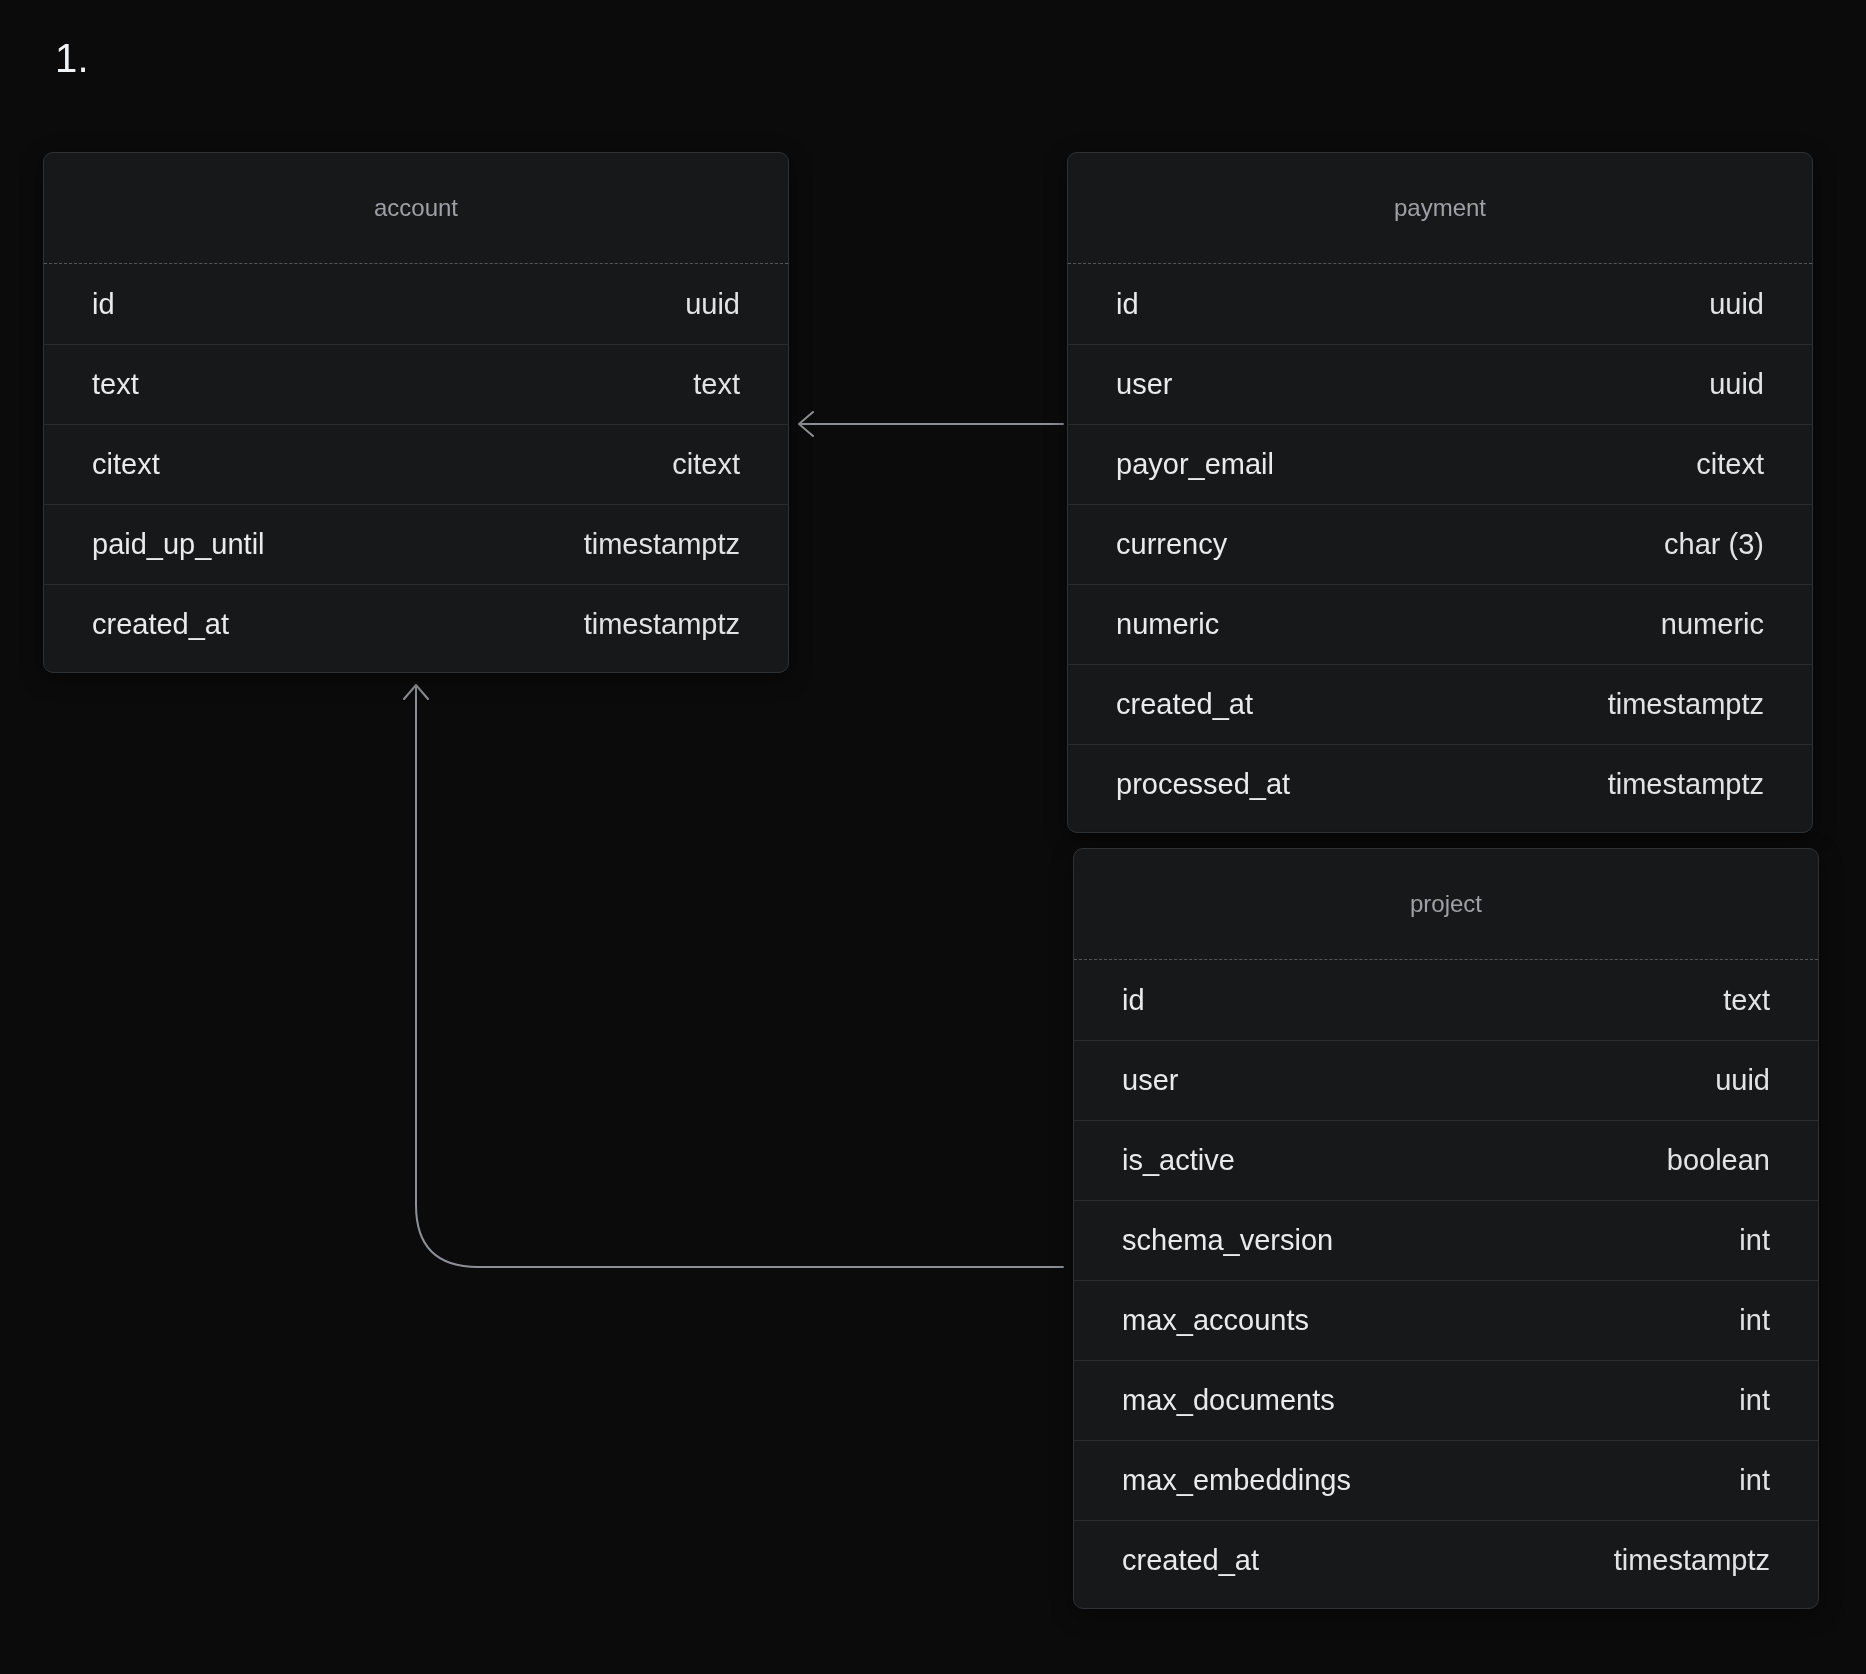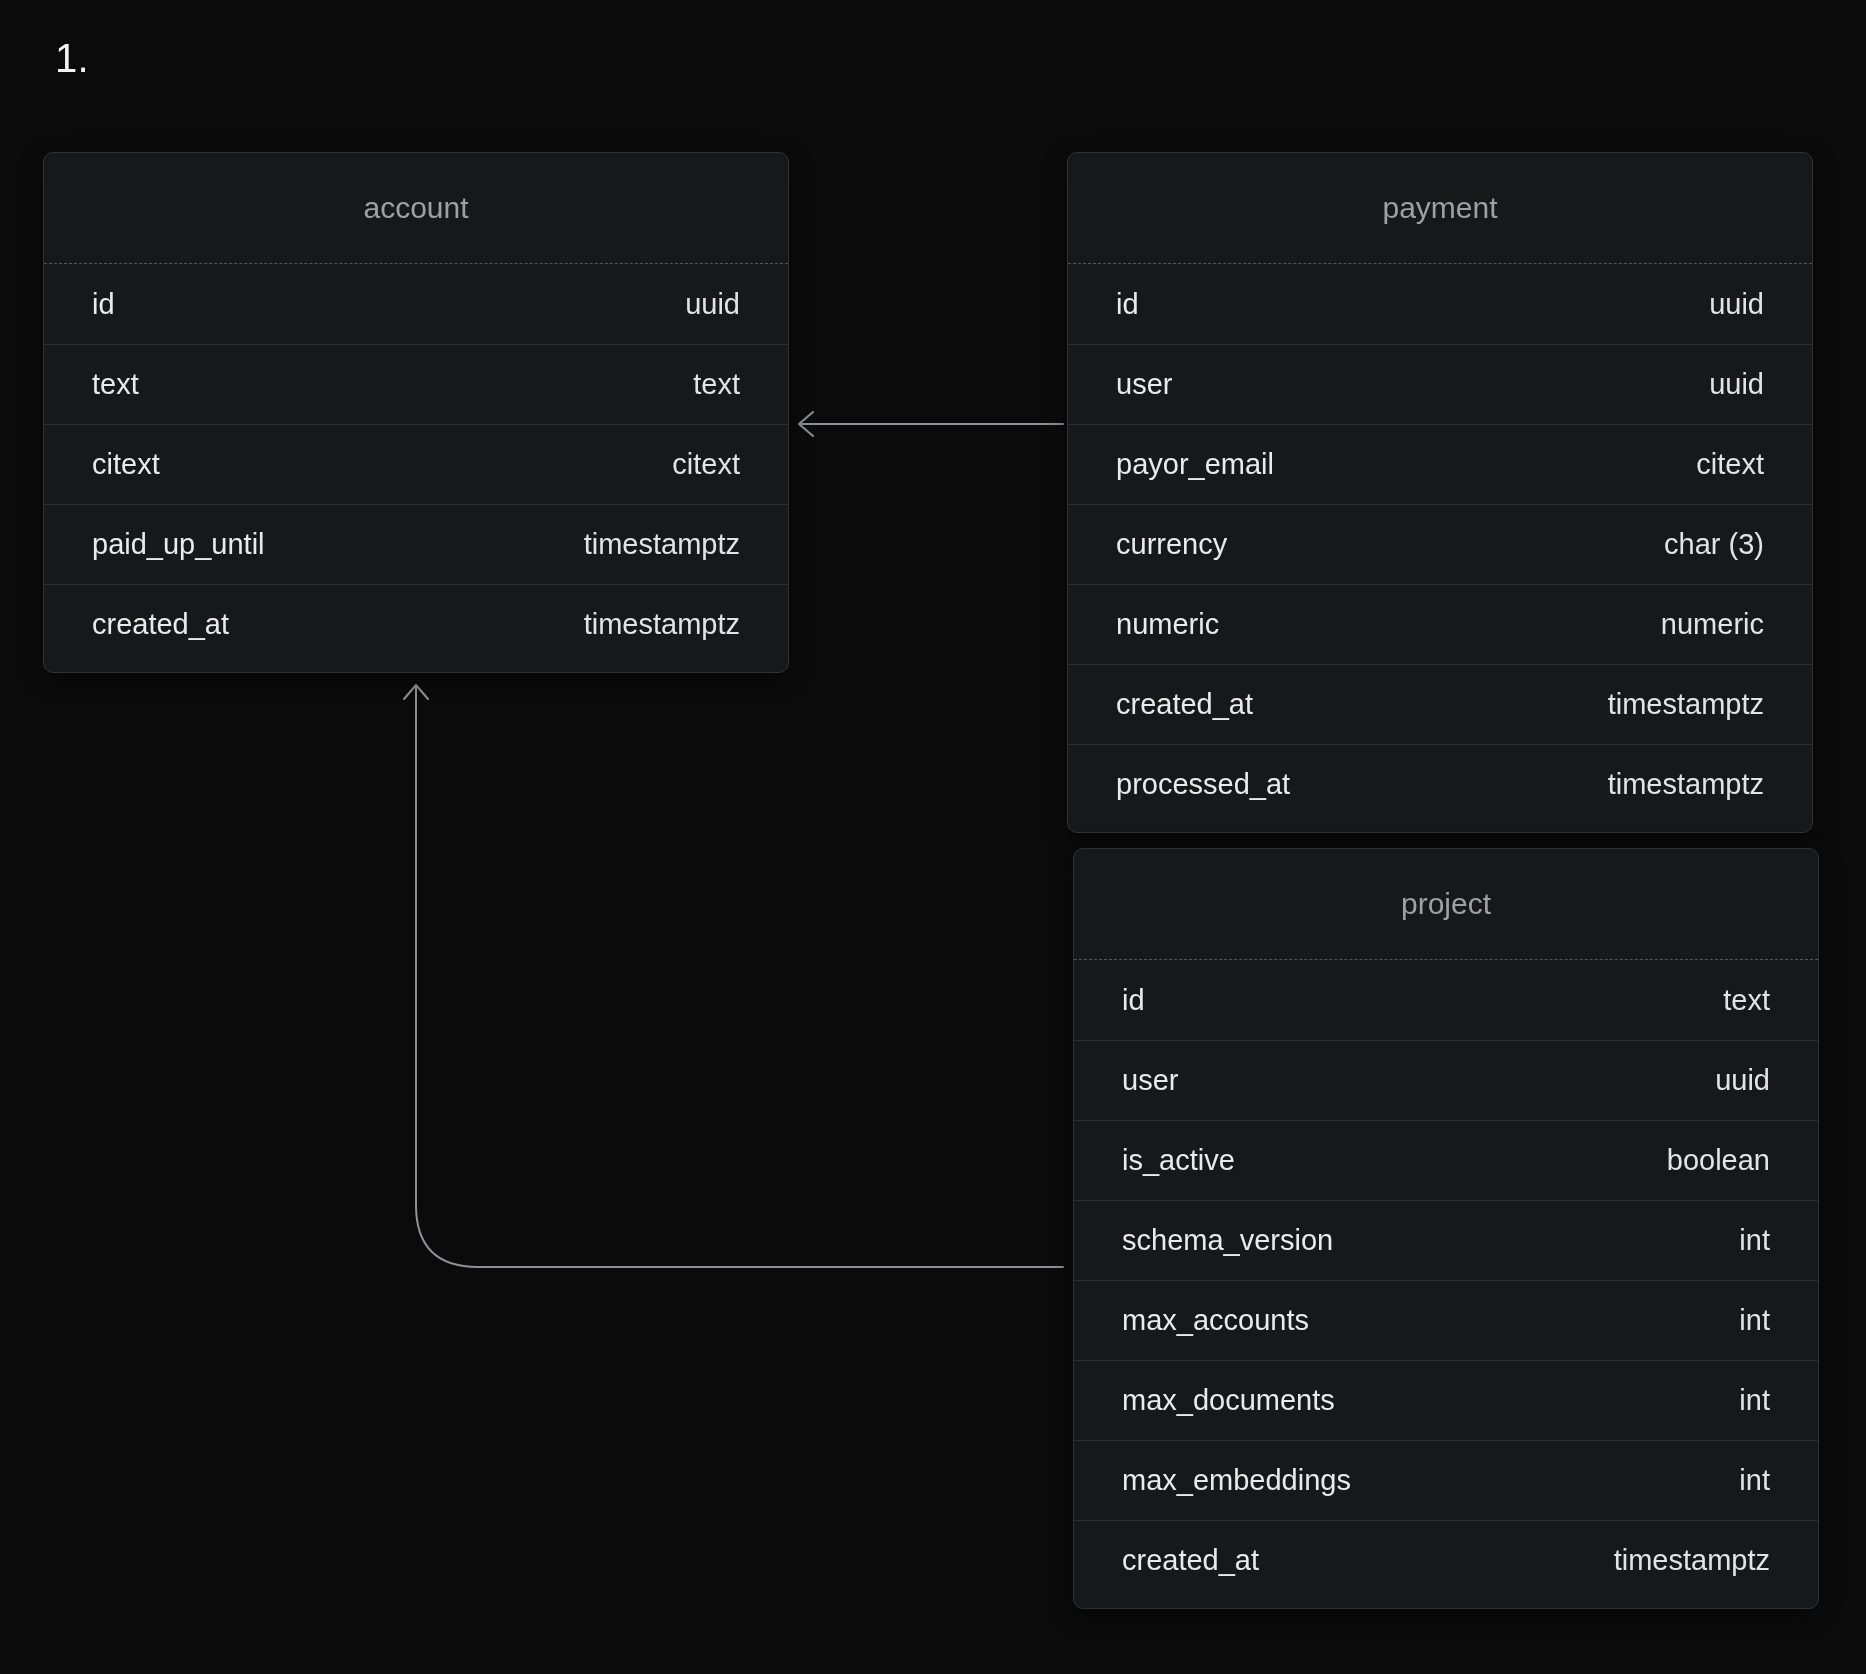--- a/index.html
+++ b/index.html
@@ -32,21 +32,21 @@
     border-radius: 10px;
     box-shadow: 0 6px 22px rgba(0,0,0,0.45);
     box-sizing: border-box;
     padding-bottom: 8px;
   }
   .card-header {
     height: 111px;
     display: flex;
     align-items: center;
     justify-content: center;
-    font-size: 30px;
+    font-size: 24px;
     color: var(--header_text, #9da0a5);
     border-bottom: 1px dashed var(--header_dash, #54565a);
     box-sizing: border-box;
   }
   .rows { display: block; text-align: center; }
   .row {
     height: 80px;
     display: flex;
     align-items: center;
     justify-content: space-between;

